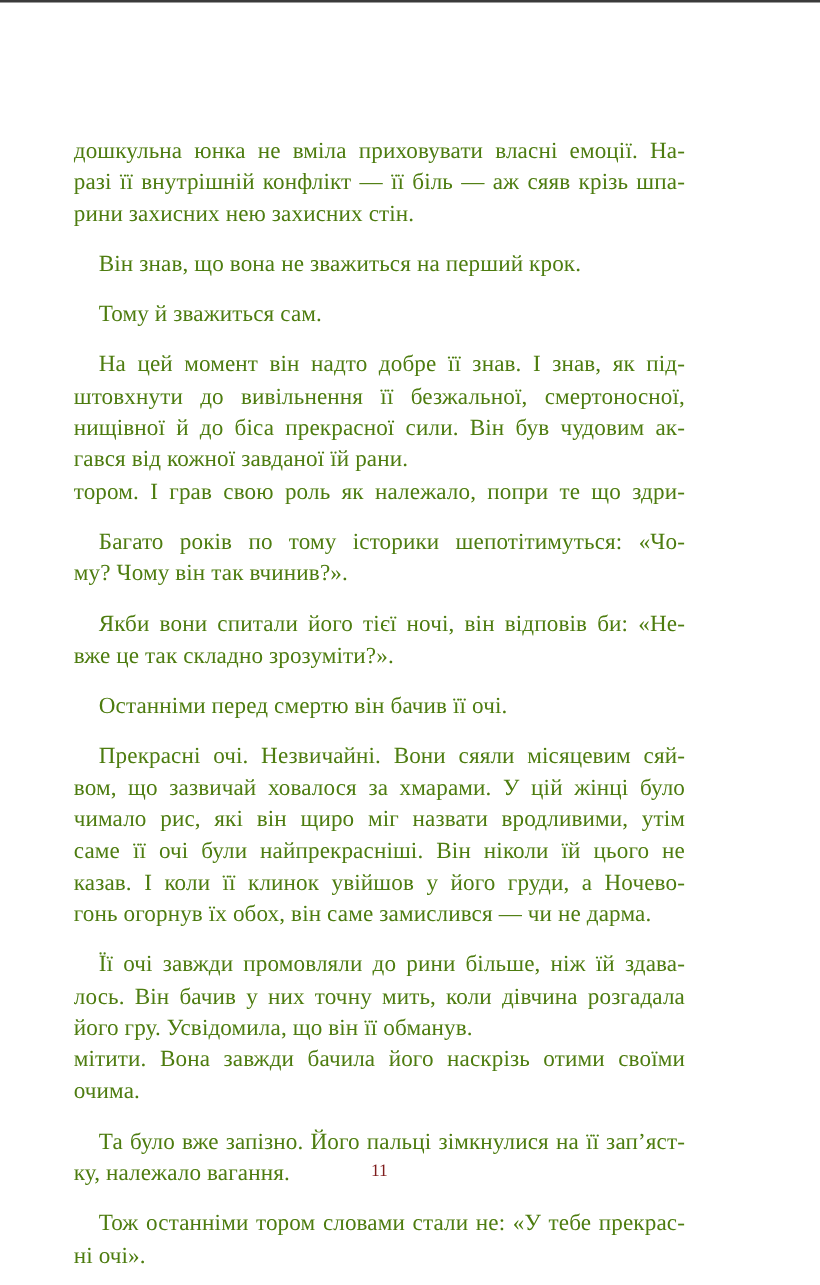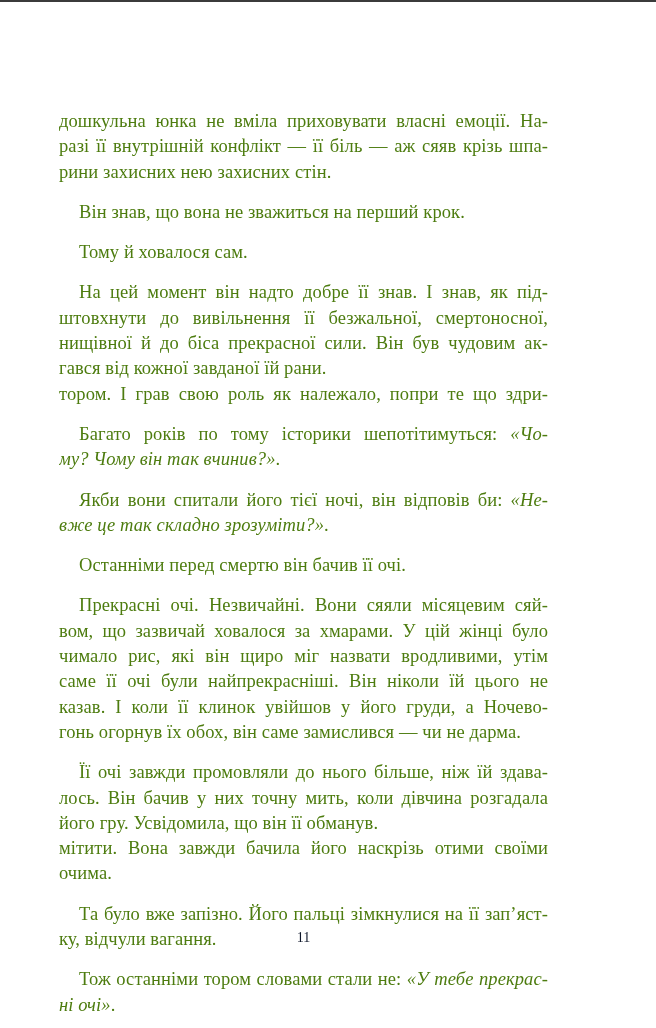--- a/index.html
+++ b/index.html
@@ -28,64 +28,64 @@
   }
   .line {
     height: 25.3px;
     overflow: hidden;
   }
   .line.just {
     text-align: justify;
     text-align-last: justify;
   }
   .line.indent { text-indent: 20px; margin-top: 15px; }
-  .it { font-style: italic; }
+  .it { }
   .page-number {
     position: absolute;
     left: 59px;
     top: 928px;
     width: 489px;
     text-align: center;
     font-size: 14px;
     line-height: 19px;
-    color: #0f172a;
+    color: #7f1d1d;
   }
 </style>
 </head>
 <body>
 
 <div class="top-border"></div>
 
 <div class="text-block">
     <div class="line just"><span>дошкульна юнка не вміла приховувати власні емоції. На-</span></div>
     <div class="line just"><span>разі її внутрішній конфлікт — її біль — аж сяяв крізь шпа-</span></div>
     <div class="line"><span>рини захисних нею захисних стін.</span></div>
     <div class="line indent"><span>Він знав, що вона не зважиться на перший крок.</span></div>
-    <div class="line indent"><span>Тому й ховалося сам.</span></div>
+    <div class="line indent"><span>Тому й зважиться сам.</span></div>
     <div class="line just indent"><span>На цей момент він надто добре її знав. І знав, як під-</span></div>
     <div class="line just"><span>штовхнути до вивільнення її безжальної, смертоносної,</span></div>
     <div class="line just"><span>нищівної й до біса прекрасної сили. Він був чудовим ак-</span></div>
     <div class="line"><span>гався від кожної завданої їй рани.</span></div>
     <div class="line just"><span>тором. І грав свою роль як належало, попри те що здри-</span></div>
     <div class="line just indent"><span>Багато років по тому історики шепотітимуться: </span><span class="it">«Чо-</span></div>
     <div class="line"><span class="it">му? Чому він так вчинив?»</span><span>.</span></div>
     <div class="line just indent"><span>Якби вони спитали його тієї ночі, він відповів би: </span><span class="it">«Не-</span></div>
     <div class="line"><span class="it">вже це так складно зрозуміти?»</span><span>.</span></div>
     <div class="line indent"><span>Останніми перед смертю він бачив її очі.</span></div>
     <div class="line just indent"><span>Прекрасні очі. Незвичайні. Вони сяяли місяцевим сяй-</span></div>
     <div class="line just"><span>вом, що зазвичай ховалося за хмарами. У цій жінці було</span></div>
     <div class="line just"><span>чимало рис, які він щиро міг назвати вродливими, утім</span></div>
     <div class="line just"><span>саме її очі були найпрекрасніші. Він ніколи їй цього не</span></div>
     <div class="line just"><span>казав. І коли її клинок увійшов у його груди, а Ночево-</span></div>
     <div class="line"><span>гонь огорнув їх обох, він саме замислився — чи не дарма.</span></div>
-    <div class="line just indent"><span>Її очі завжди промовляли до нього більше, ніж їй здава-</span></div>
+    <div class="line just indent"><span>Її очі завжди промовляли до рини більше, ніж їй здава-</span></div>
     <div class="line just"><span>лось. Він бачив у них точну мить, коли дівчина розгадала</span></div>
     <div class="line"><span>його гру. Усвідомила, що він її обманув.</span></div>
     <div class="line just"><span>мітити. Вона завжди бачила його наскрізь отими своїми</span></div>
     <div class="line"><span>очима.</span></div>
     <div class="line just indent"><span>Та було вже запізно. Його пальці зімкнулися на її зап’яст-</span></div>
-    <div class="line"><span>ку, відчули вагання.</span></div>
+    <div class="line"><span>ку, належало вагання.</span></div>
     <div class="line just indent"><span>Тож останніми тором словами стали не: </span><span class="it">«У тебе прекрас-</span></div>
     <div class="line"><span class="it">ні очі»</span><span>.</span></div>
     <div class="line indent"><span>На останок він сказав їй: </span><span class="it">«Багато із цим»</span><span>.</span></div>
   </div>
 
 <div class="page-number">11</div>
 
 </body></html>

